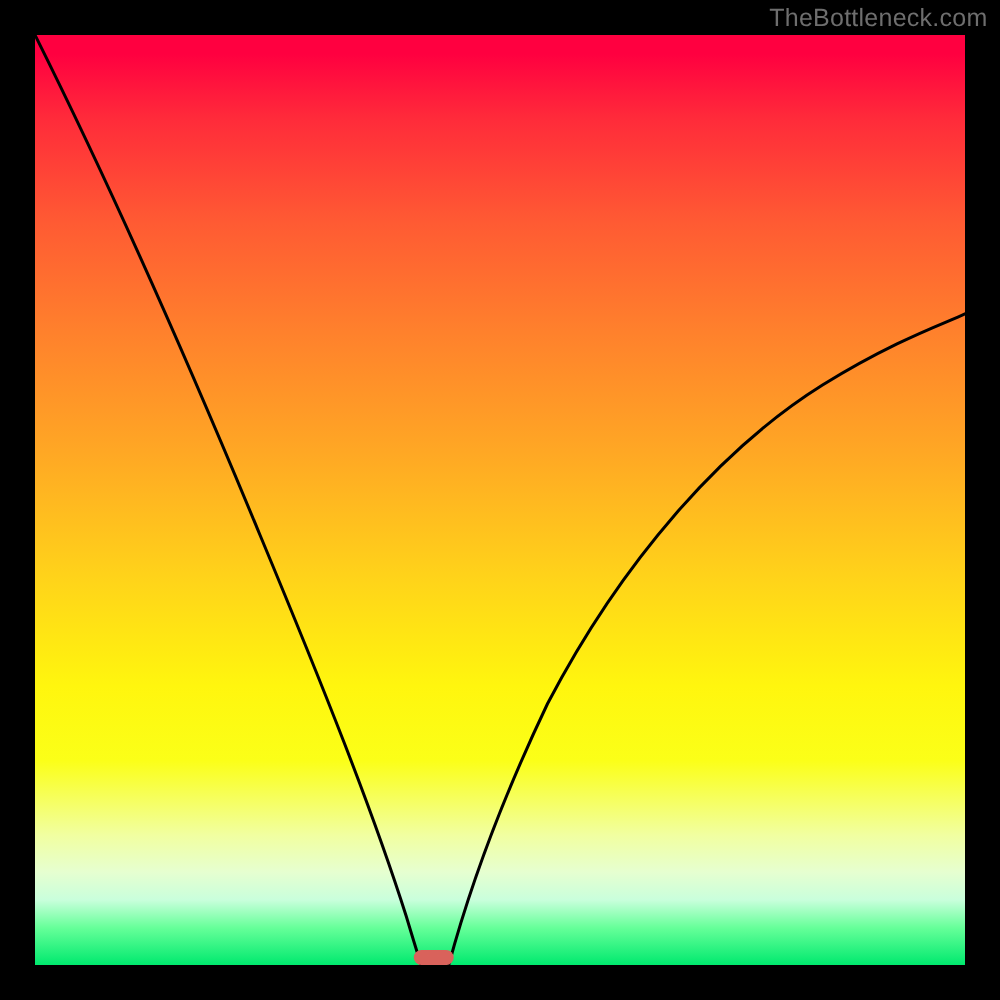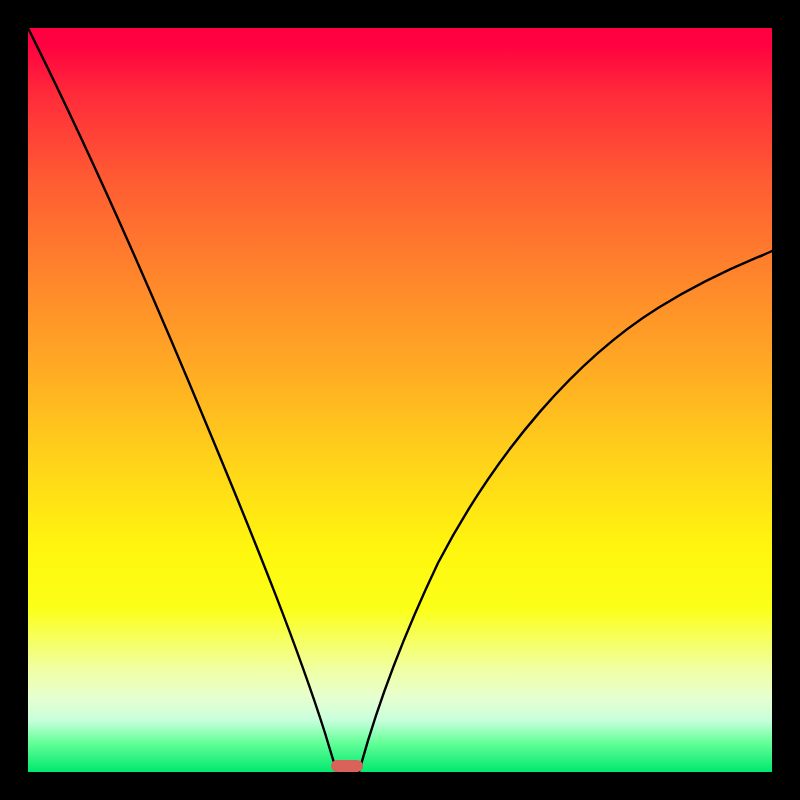--- a/index.html
+++ b/index.html
@@ -81,13 +81,14 @@
                C 303 725, 307 738, 309 744" fill="none" stroke="#000" stroke-width="2.4" stroke-linecap="round"></path>
       <path d="M 331 744
                C 338 718, 360 640, 410 535
                C 470 420, 550 330, 630 280
                C 690 243, 730 230, 744 223" fill="none" stroke="#000" stroke-width="2.4" stroke-linecap="round"></path>
     </svg>
 
     <div class="marker" style="left:303px; width:32px; bottom:0; height:12px;"></div>
   </div>
 
+  <div class="watermark">TheBottleneck.com</div>
 </div>
 
 </body></html>

